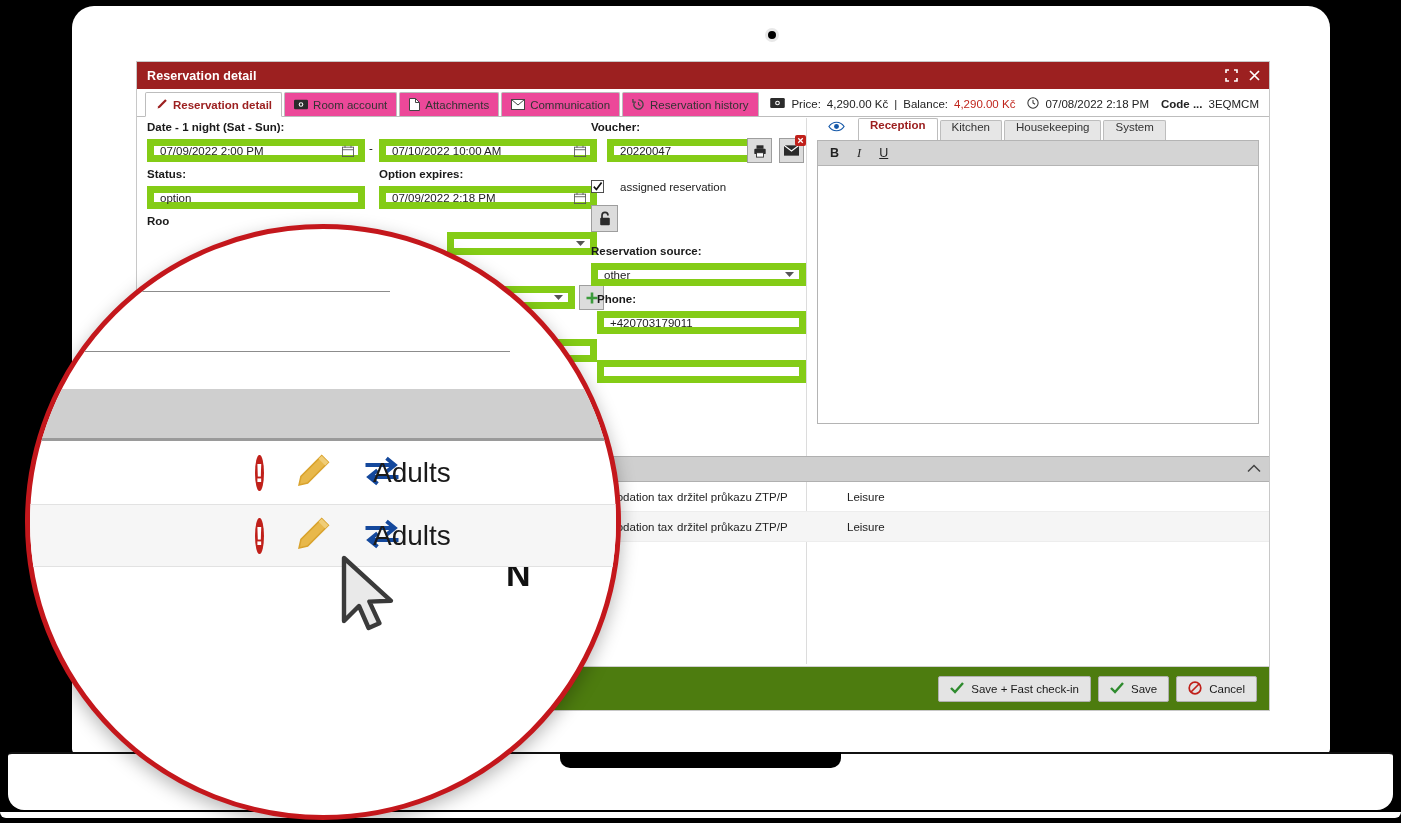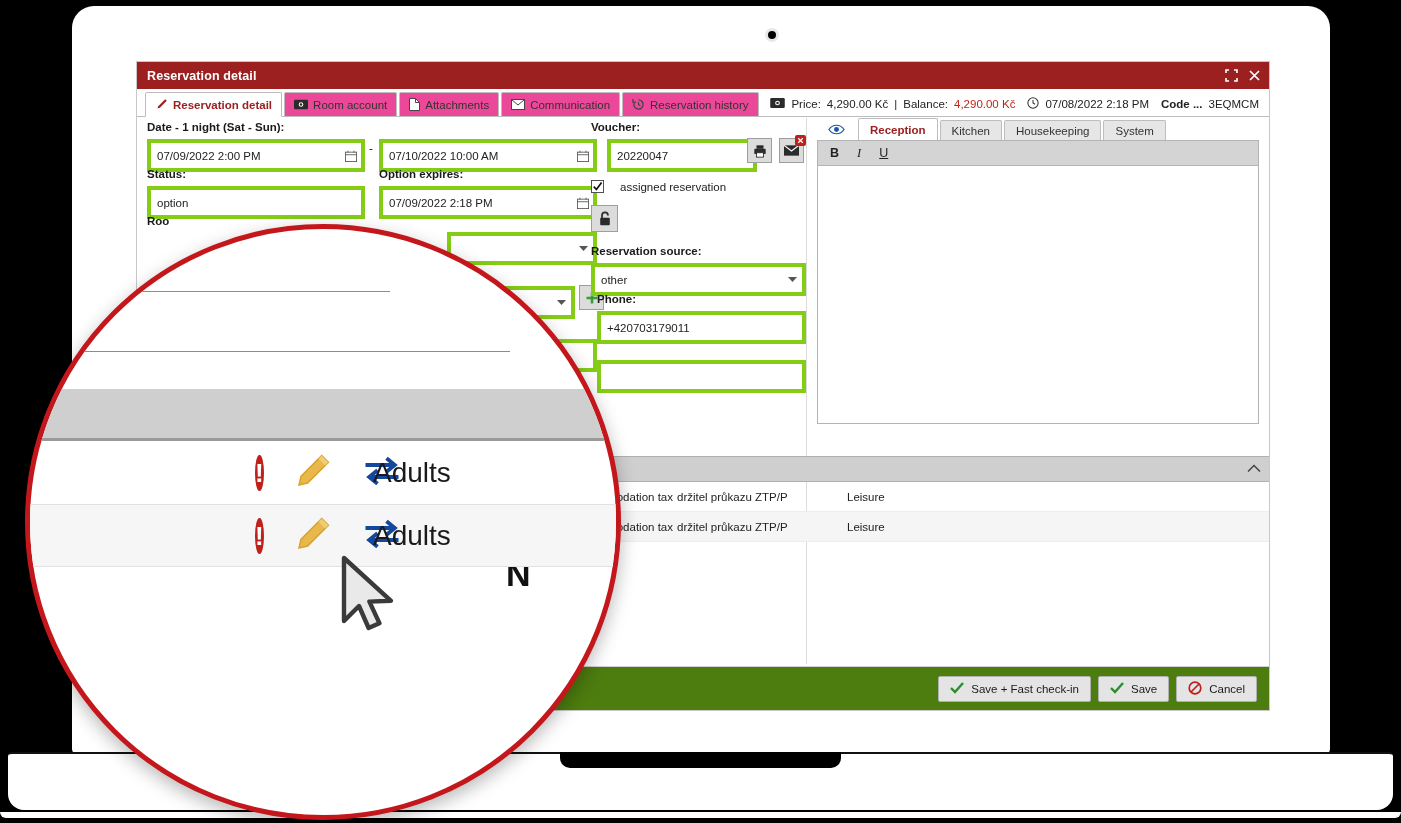--- a/index.html
+++ b/index.html
@@ -84,41 +84,41 @@
     font-size: 11.5px; color: #222; white-space: nowrap;
   }
   .headinfo .red { color: #c0251c; }
   .headinfo .bold { font-weight: bold; }
 
   
   .body-area { position: absolute; left: 0; top: 56px; right: 0; bottom: 0; }
 
   .lbl { font-size: 11.5px; font-weight: bold; color: #1a1a1a; }
   .fld {
-    height: 33px; border: 4px solid #84cc16; background: #fff;
+    height: 23px; border: 7px solid #84cc16; background: #fff;
     display: flex; align-items: center; padding: 0 4px 0 6px;
     font-size: 11.5px; color: #222;
   }
   .fld .val { flex: 1; overflow: hidden; white-space: nowrap; }
   .fld .ic { color: #4a4a4a; display: flex; align-items: center; }
   .btn-sq {
     width: 25px; height: 25px; border: 1px solid #9e9e9e; background: #dcdcdc;
     display: flex; align-items: center; justify-content: center; position: relative;
   }
 
   
   .col-left { position: absolute; left: 10px; top: 0; width: 580px; }
   .col-right { position: absolute; left: 680px; top: 0; right: 10px; }
 
   
   .note-tabs { display: flex; align-items: flex-end; gap: 2px; height: 22px; }
   .note-tab {
     height: 20px; padding: 0 11px; font-size: 11.5px; color: #333;
     background: #e6e6e6; border: 1px solid #bdbdbd; border-bottom: none;
-    display: flex; align-items: center; border-radius: 2px 2px 0 0;
+    display: flex; align-items: flex-start; border-radius: 2px 2px 0 0;
   }
   .note-tab.active { background: #fff; color: #9c2020; font-weight: bold; height: 22px; }
   .note-tab.eye { background: #fff; border-color: #fff; padding: 0 10px; }
   .note-toolbar {
     height: 26px; background: #d4d4d4; border: 1px solid #b4b4b4;
     display: flex; align-items: center; gap: 18px; padding: 0 12px;
     font-size: 12.5px; color: #222;
   }
   .note-body {
     border: 1px solid #b4b4b4; border-top: none; background: #fff;

